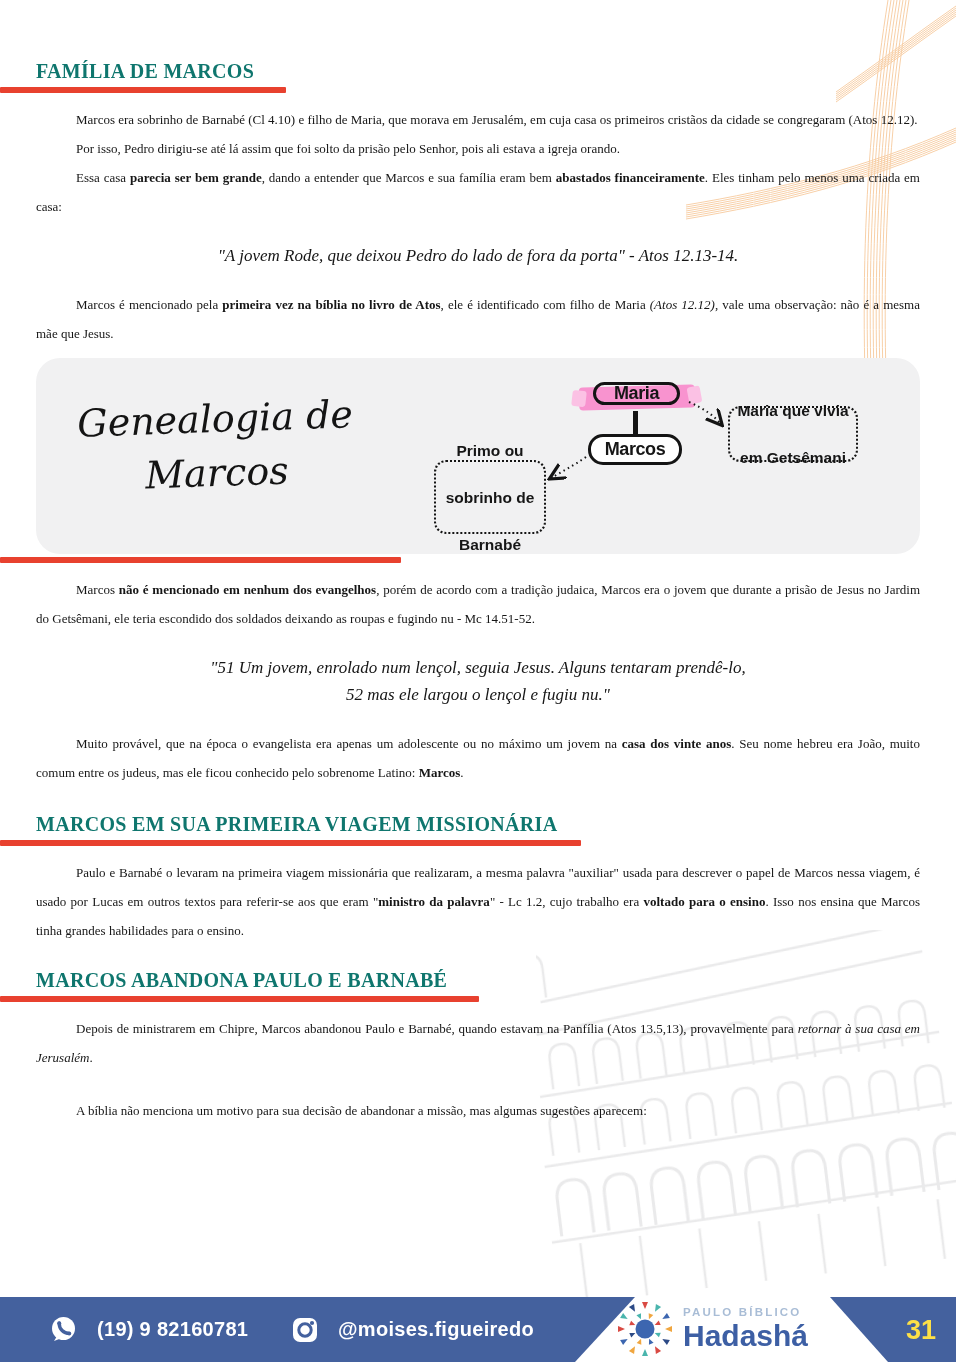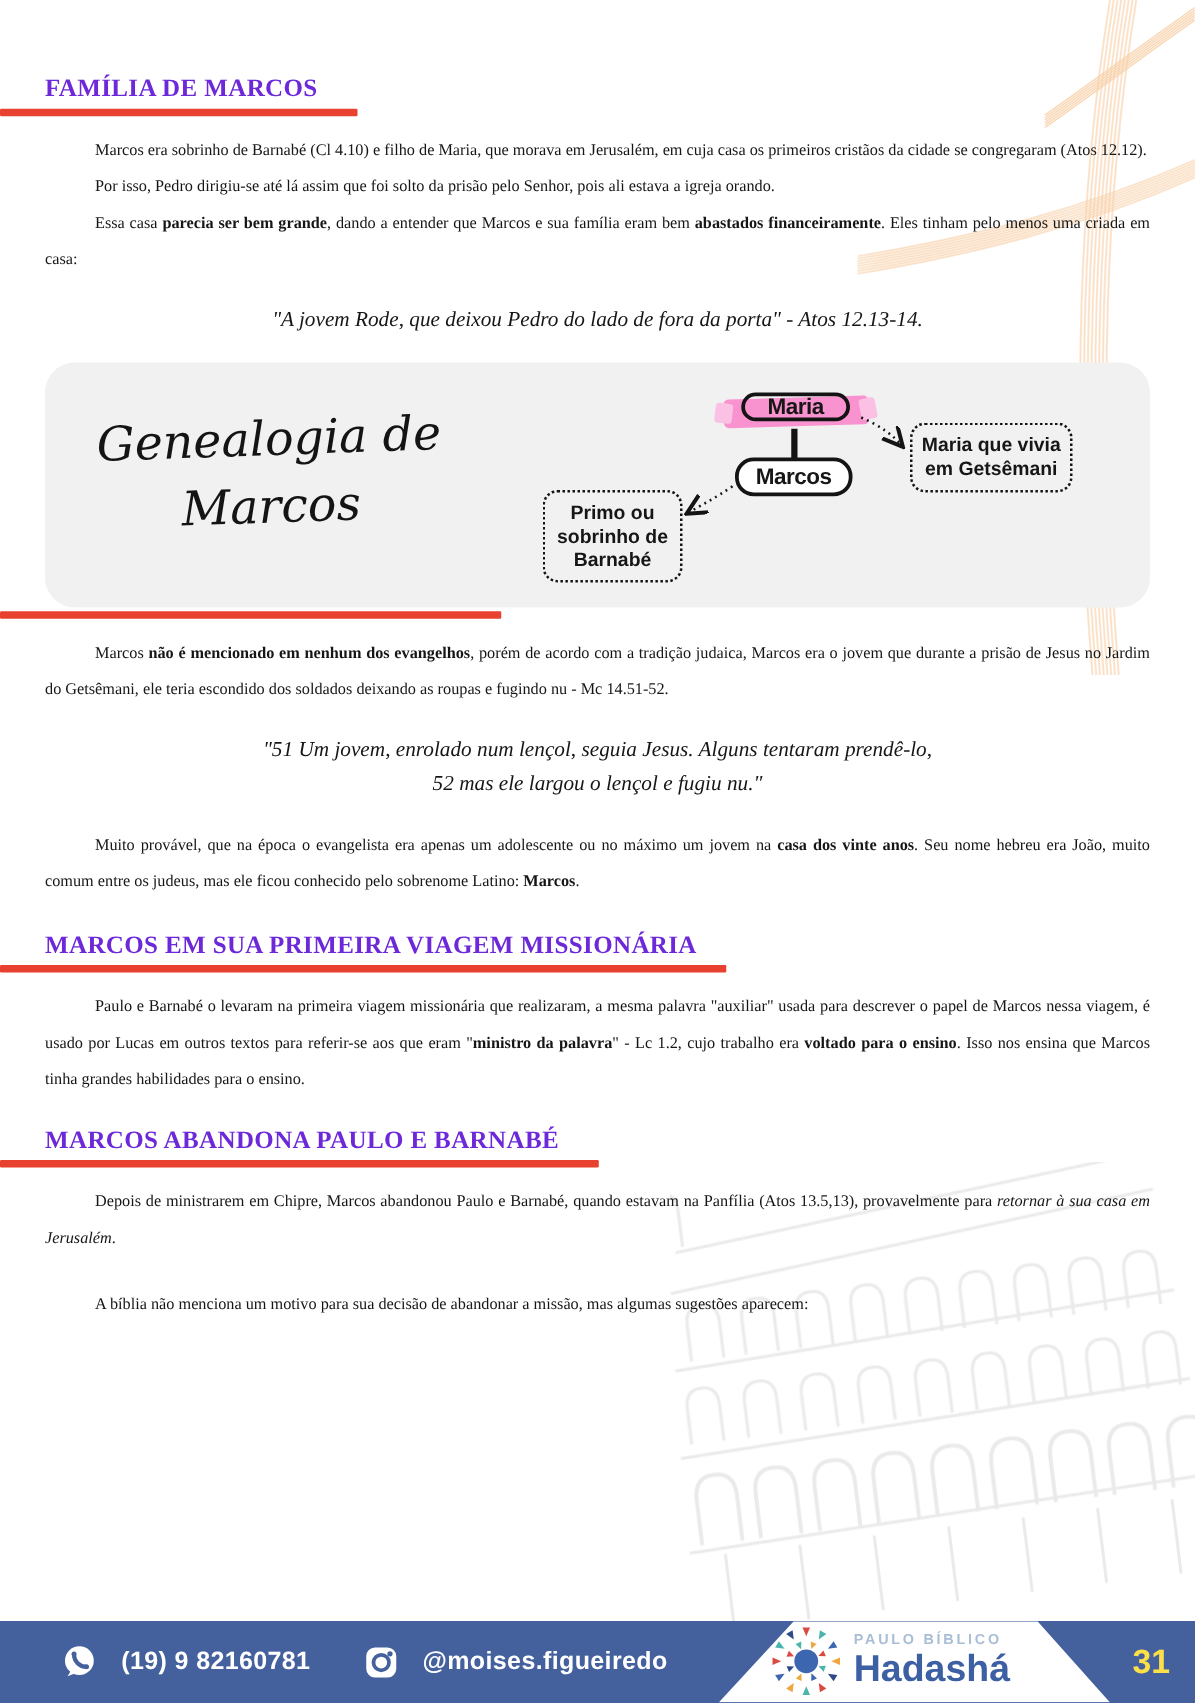--- a/index.html
+++ b/index.html
@@ -3,21 +3,21 @@
 <meta charset="utf-8">
 <style>
   html,body{margin:0;padding:0;background:#ffffff;}
   .page{position:relative;width:956px;height:1362px;background:#fff;overflow:hidden;
         font-family:"Liberation Serif",serif;color:#161616;}
   
   .deco-top{position:absolute;top:0;right:0;width:420px;height:540px;pointer-events:none;}
   .watermark{position:absolute;top:930px;right:0;width:420px;height:372px;pointer-events:none;}
   
   .content{position:absolute;left:36px;top:58px;width:884px;}
-  .sec-title{font-size:20px;font-weight:bold;letter-spacing:.3px;color:#6d28d9;margin:0;line-height:26px;}
+  .sec-title{font-size:20px;font-weight:bold;letter-spacing:.3px;color:#0f766e;margin:0;line-height:26px;}
   .redbar{height:6px;background:#e8412f;margin-left:-36px;border-radius:1px;margin-top:3px;}
   .p{font-size:13px;line-height:29px;text-align:justify;text-indent:40px;margin:0;}
   .quote{font-style:italic;text-align:center;font-size:17px;line-height:27px;margin:21px 0;}
   .mt12{margin-top:12px;} .mt16{margin-top:16px;} .mt22{margin-top:22px;} .mt24{margin-top:24px;}
   
   .panel{position:relative;width:884px;height:196px;background:#f1f1f2;border-radius:24px;margin-top:10px;}
   .gen-title{position:absolute;left:20px;top:34px;width:320px;text-align:center;
              font-family:"DejaVu Serif",serif;font-style:italic;font-size:38px;line-height:54px;
              color:#141414;transform:rotate(-2deg);}
   .node{position:absolute;box-sizing:border-box;border:3px solid #141414;border-radius:15px;
@@ -27,21 +27,21 @@
   .node-marcos{left:552px;top:76px;width:94px;height:31px;background:#fff;}
   .pink-stroke{position:absolute;left:543px;top:28px;width:116px;height:23px;background:#f893cf;
                border-radius:4px;transform:rotate(-1.6deg);z-index:1;}
   .pink-stroke::before{content:"";position:absolute;left:-7px;top:3px;width:14px;height:16px;
                background:#fbc1e4;border-radius:3px;transform:rotate(8deg);}
   .pink-stroke::after{content:"";position:absolute;right:-6px;top:2px;width:13px;height:17px;
                background:#fbc1e4;border-radius:3px;transform:rotate(-9deg);}
   .vline{position:absolute;left:597px;top:53px;width:5px;height:26px;background:#141414;z-index:0;}
   .note{position:absolute;box-sizing:border-box;border:2.5px dotted #141414;border-radius:12px;
         font-family:"Liberation Sans",sans-serif;font-weight:bold;font-size:15.5px;line-height:19px;
-        display:flex;flex-direction:column;align-items:center;justify-content:center;text-align:left;}
+        display:flex;flex-direction:column;align-items:center;justify-content:center;text-align:left;gap:28px;}
   .note-jerusalem{left:692px;top:48px;width:130px;height:56px;}
   .note-barnabe{left:398px;top:102px;width:112px;height:74px;}
   .arrows{position:absolute;left:0;top:0;width:884px;height:196px;z-index:1;}
   
   .footer{position:absolute;left:0;bottom:0;width:956px;height:65px;background:#44619e;}
   .footer-white{position:absolute;left:556px;top:0;width:344px;height:65px;background:#fff;
                 clip-path:polygon(79px 0,274px 0,332px 65px,19px 65px);}
   .contact{position:absolute;top:0;height:65px;display:flex;align-items:center;gap:20px;color:#fff;
            font-family:"Liberation Sans",sans-serif;font-weight:bold;font-size:20px;letter-spacing:.3px;}
   .contact-phone{left:50px;} .contact-insta{left:292px;}
@@ -133,20 +133,21 @@
   </svg>
 
   <main class="content">
 
     <h2 class="sec-title">FAMÍLIA DE MARCOS</h2>
     <div class="redbar" style="width:286px"></div>
     <p class="p mt12"><span>Marcos era sobrinho de Barnabé (Cl 4.10) e filho de Maria, que morava em Jerusalém, em cuja casa os primeiros cristãos da cidade se congregaram (Atos 12.12).</span></p>
     <p class="p"><span>Por isso, Pedro dirigiu-se até lá assim que foi solto da prisão pelo Senhor, pois ali estava a igreja orando.</span></p>
     <p class="p"><span>Essa casa </span><b>parecia ser bem grande</b><span>, dando a entender que Marcos e sua família eram bem </span><b>abastados financeiramente</b><span>. Eles tinham pelo menos uma criada em casa:</span></p>
     <p class="quote">"A jovem Rode, que deixou Pedro do lado de fora da porta" - Atos 12.13-14.</p>
+    <p class="p"><span>Marcos é mencionado pela </span><b>primeira vez na bíblia no livro de Atos</b><span>, ele é identificado com filho de Maria </span><i>(Atos 12.12)</i><span>, vale uma observação: não é a mesma mãe que Jesus.</span></p>
 
     <div class="panel">
       <div class="gen-title">
         <span>Genealogia de</span><br>
         <span>Marcos</span>
       </div>
       <div class="pink-stroke"></div>
       <div class="vline"></div>
       <svg class="arrows" viewBox="0 0 884 196">
         <defs>

